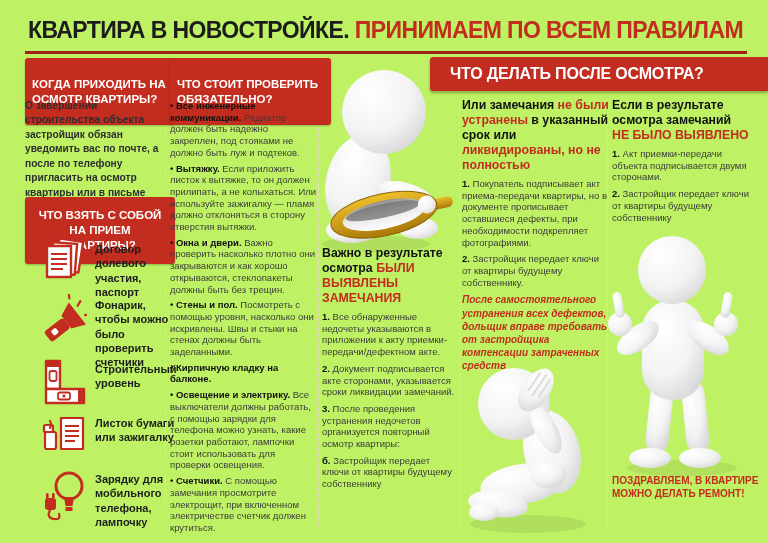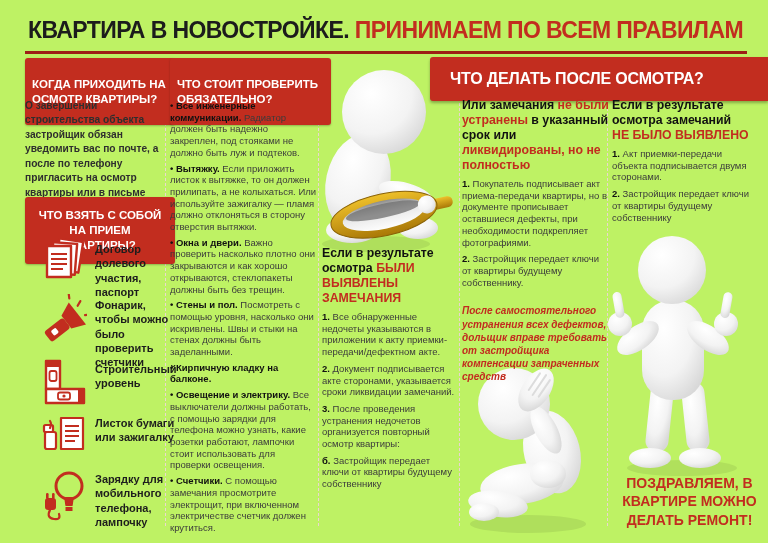--- a/index.html
+++ b/index.html
@@ -42,38 +42,38 @@
   
   .col{position:absolute;z-index:3;}
   .col2{left:170px;top:100px;width:148px;}
   .li{margin:0 0 4px 0;font-size:9.5px;line-height:11.7px;color:var(--body);}
   .li::before{content:"• ";font-weight:bold;color:#111;}
   .li b{color:#111;}
   .num{margin:5px 0 0 0;font-size:9.5px;line-height:11.7px;color:var(--body);}
   .num b{color:#111;}
   
   .banner{
-    position:absolute;left:430px;top:57px;width:338px;height:44px;background:var(--red);
+    position:absolute;left:430px;top:57px;width:338px;height:34px;background:var(--red);
     color:#fff;font-size:16px;font-weight:bold;display:flex;align-items:center;
     padding-left:20px;box-sizing:border-box;border-radius:3px 0 0 3px;
     box-shadow:0 2px 3px rgba(0,0,0,.3);z-index:1;letter-spacing:-0.2px;
   }
   
   .col3{left:322px;top:246px;width:136px;}
   .col4{left:462px;top:98px;width:147px;}
   .col5{left:612px;top:98px;width:138px;}
   .hdg{font-size:12.3px;font-weight:bold;line-height:1.22;color:#111;margin:0 0 4px 0;}
   .hdg .red{color:var(--red);}
   .note{
-    margin:16px 0 0 0;font-size:10px;font-weight:bold;font-style:italic;
+    margin:5px 0 0 0;font-size:10px;font-weight:bold;font-style:italic;
     line-height:1.32;color:var(--red);
   }
   .congrats{
     position:absolute;left:612px;top:474px;width:155px;z-index:3;
-    font-size:14px;font-weight:bold;line-height:1.32;color:var(--red);text-align:center;
+    font-size:10px;font-weight:bold;line-height:1.32;color:var(--red);
   }
   
   .fig{position:absolute;z-index:2;}
   .fig1{left:314px;top:60px;width:144px;height:194px;z-index:2;}
   .fig2{left:458px;top:350px;width:142px;height:186px;z-index:1;}
   .fig3{left:600px;top:230px;width:165px;height:248px;z-index:1;}
 </style>
 </head>
 <body>
 
@@ -234,21 +234,21 @@
         <ellipse cx="70" cy="153" rx="54" ry="21" fill="url(#gold)" stroke="#8a6206" stroke-width="1"></ellipse>
         <ellipse cx="70" cy="153" rx="42" ry="14" fill="url(#glass)"></ellipse>
         <ellipse cx="70" cy="149" rx="38" ry="7" fill="#6f6f6f" opacity="0.75"></ellipse>
         <circle cx="114" cy="152" r="9" fill="url(#f1g)"></circle>
       </g>
     </svg>
   </div>
 
   <div class="col col3">
     <p class="hdg">
-      <span>Если в результате осмотра </span><span class="red">БЫЛИ ВЫЯВЛЕНЫ ЗАМЕЧАНИЯ</span>
+      <span>Важно в результате осмотра </span><span class="red">БЫЛИ ВЫЯВЛЕНЫ ЗАМЕЧАНИЯ</span>
     </p>
     <p class="num"><b>1.</b> <span>Все обнаруженные недочеты указываются в приложении к акту приемки-передачи/дефектном акте.</span></p>
     <p class="num"><b>2.</b> <span>Документ подписывается акте сторонами, указывается сроки ликвидации замечаний.</span></p>
     <p class="num"><b>3.</b> <span>После проведения устранения недочетов организуется повторный осмотр квартиры:</span></p>
     <p class="num"><b>б.</b> <span>Застройщик передает ключи от квартиры будущему собственнику</span></p>
   </div>
 
   <div class="col col4">
     <p class="hdg">
       <span>Или замечания </span><span class="red">не были устранены </span><span>в указанный срок или </span><span class="red">ликвидированы, но не полностью</span>

